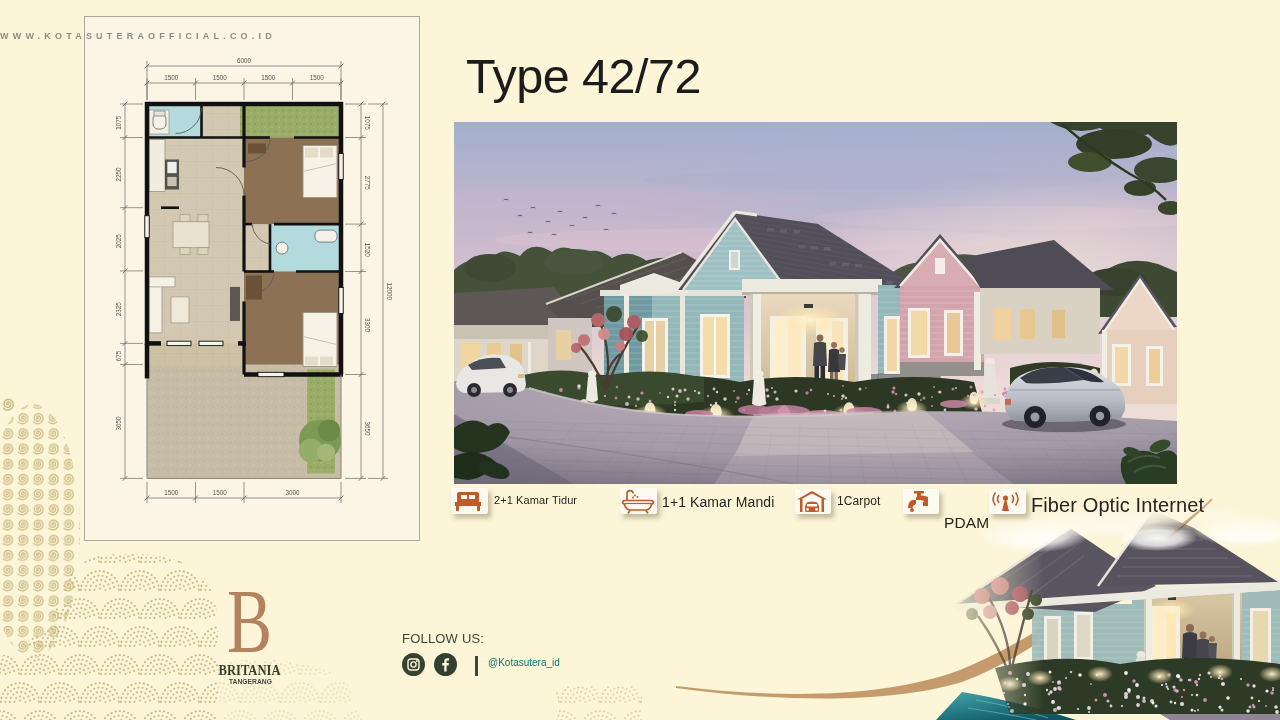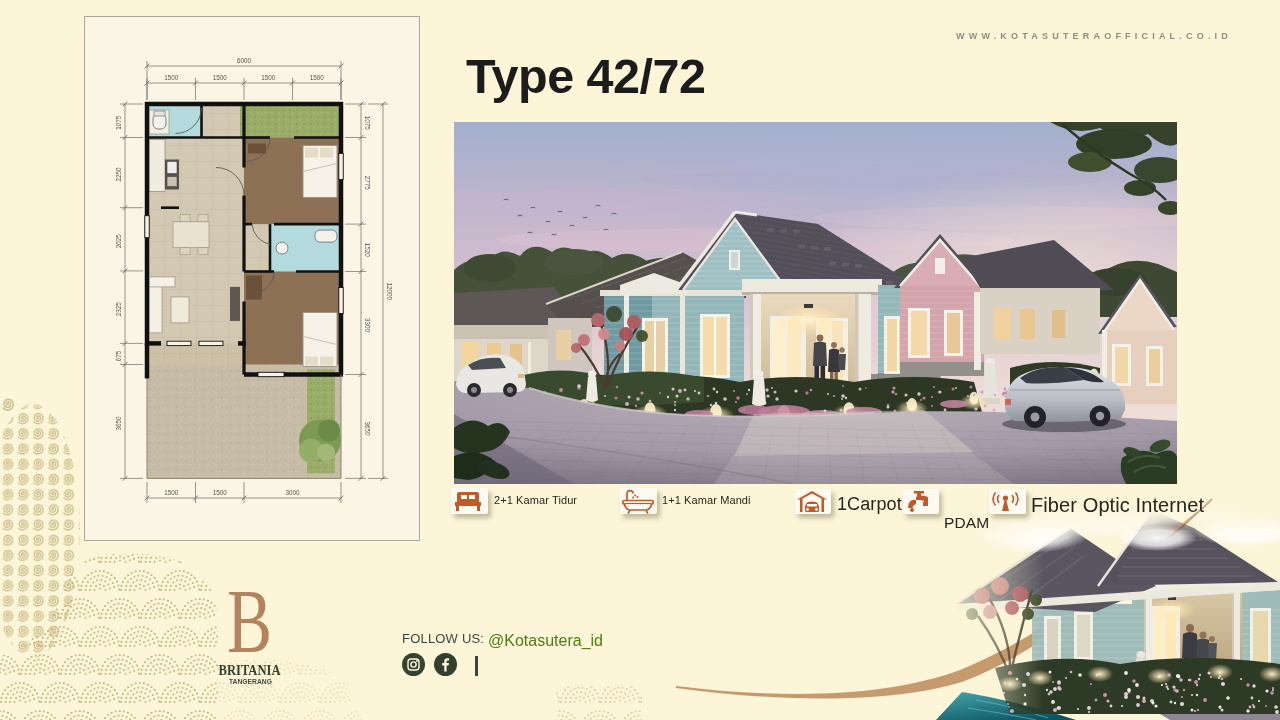--- a/index.html
+++ b/index.html
@@ -205,22 +205,22 @@
     <text x="280" y="232.8" font-size="6.3" fill="#55554e" text-anchor="middle" transform="rotate(90 280 232.8)">1520</text>
     <text x="280" y="308.0" font-size="6.3" fill="#55554e" text-anchor="middle" transform="rotate(90 280 308.0)">3300</text>
     <text x="280" y="411.45" font-size="6.3" fill="#55554e" text-anchor="middle" transform="rotate(90 280 411.45)">3650</text>
     <line x1="298" y1="87" x2="298" y2="461.4" stroke="#6b6b64" stroke-width="0.7"></line>
     <line x1="295.6" y1="89.4" x2="300.4" y2="84.6" stroke="#6b6b64" stroke-width="0.9"></line>
     <line x1="295.6" y1="463.79999999999995" x2="300.4" y2="459.0" stroke="#6b6b64" stroke-width="0.9"></line>
     <line x1="283" y1="87" x2="303" y2="87" stroke="#6b6b64" stroke-width="0.7"></line>
     <line x1="283" y1="461.4" x2="303" y2="461.4" stroke="#6b6b64" stroke-width="0.7"></line>
     <text x="302" y="274.2" font-size="6.3" fill="#55554e" text-anchor="middle" transform="rotate(90 302 274.2)">12000</text>
   </svg>
-<div style="position:absolute;left:466px;top:48px;font-size:48.5px;font-weight:bold;color:#1c1c1c;letter-spacing:-0.5px">Type 42/72</div>
-<div style="position:absolute;left:0px;top:31px;width:1232px;text-align:right;font-size:9px;letter-spacing:4.2px;color:#8e8c86;font-weight:bold">WWW.KOTASUTERAOFFICIAL.CO.ID</div>
+<div style="position:absolute;left:466px;top:48px;font-size:48.5px;font-weight:normal;color:#1c1c1c;letter-spacing:-0.5px">Type 42/72</div>
+<div style="position:absolute;left:0px;top:31px;width:1232px;text-align:left;font-size:9px;letter-spacing:4.2px;color:#8e8c86;font-weight:bold">WWW.KOTASUTERAOFFICIAL.CO.ID</div>
 <svg style="position:absolute;left:454px;top:122px" width="723" height="362" viewBox="0 0 723 362">
     <defs>
       <linearGradient id="sky" x1="0" y1="0" x2="0" y2="1">
         <stop offset="0" stop-color="#a2afcd"></stop>
         <stop offset="0.28" stop-color="#c6b7cc"></stop>
         <stop offset="0.5" stop-color="#d9c4d1"></stop>
         <stop offset="0.72" stop-color="#ecdad6"></stop>
         <stop offset="1" stop-color="#f3e4da"></stop>
       </linearGradient>
       <radialGradient id="pav" cx="0.52" cy="0.1" r="1.1">
@@ -963,31 +963,31 @@
       <g fill="none" stroke="#c05a28" stroke-width="1.7">
 <path d="M4.5,12.5 h27 a1.5,1.5 0 0 1 0,3.5 q-0.5,4.5 -5,6 h-17 q-4.5,-1.5 -5,-6 a1.5,1.5 0 0 1 0,-3.5 z"></path>
 <path d="M7,12 v-6.5 q0,-2.8 3,-2.8 q3,0 3,2.8"></path>
 <path d="M10,22.5 l-2,3 M26,22.5 l2,3"></path>
 <path d="M5,15.5 h26" stroke-width="1.2"></path>
 </g>
       <circle cx="15" cy="7.5" r="1" fill="#c05a28"></circle>
       <circle cx="17.5" cy="9" r="1" fill="#c05a28"></circle>
       <circle cx="13" cy="9.5" r="1" fill="#c05a28"></circle>
     </svg></div>
-<div style="position:absolute;left:662px;top:494px;font-size:11px;color:#262620;letter-spacing:0.1px">1+1 Kamar Mandi</div>
+<div style="position:absolute;left:662px;top:494px;font-size:14px;color:#262620;letter-spacing:0.1px">1+1 Kamar Mandi</div>
 <div style="position:absolute;left:795px;top:489px;width:36px;height:25px;background:#fdfbf1;box-shadow:3px 4px 5px rgba(120,110,80,0.45);border-radius:2px"><svg width="34" height="25" viewBox="0 0 34 25">
       <g fill="#c05a28">
 <path d="M17,2 L32,10.5 L29,10.5 L29,23 L26.5,23 L26.5,9.5 L17,4.5 L7.5,9.5 L7.5,23 L5,23 L5,10.5 L2,10.5 Z"></path>
 <path d="M10,18 q1,-4.5 3,-5 q4,-1 8,0 q2,0.5 3,5 l0,3.5 q0,1.5 -1.5,1.5 l-11,0 q-1.5,0 -1.5,-1.5 z"></path>
 <rect x="12" y="15" width="10" height="2.5" fill="#fdfbf1"></rect>
 </g>
       <circle cx="12.5" cy="20.5" r="1.4" fill="#fdfbf1"></circle>
       <circle cx="21.5" cy="20.5" r="1.4" fill="#fdfbf1"></circle>
     </svg></div>
-<div style="position:absolute;left:837px;top:494px;font-size:18px;color:#262620;letter-spacing:0.1px">1Carpot</div>
+<div style="position:absolute;left:837px;top:494px;font-size:12px;color:#262620;letter-spacing:0.1px">1Carpot</div>
 <div style="position:absolute;left:903px;top:489px;width:36px;height:25px;background:#fdfbf1;box-shadow:3px 4px 5px rgba(120,110,80,0.45);border-radius:2px"><svg width="33" height="25" viewBox="0 0 33 25">
       <g fill="#c05a28">
 <path d="M13,8 q6,-3 12,0 l0,5 -4,0 q0,-2 -4,-2 l-4,0 z"></path>
 <rect x="14" y="3" width="4" height="6"></rect>
         <rect x="11" y="2" width="10" height="2.5"></rect>
 <path d="M9,11 l4,0 0,4 q-3,1 -4,4 l-4,0 q0,-6 4,-8 z"></path>
 <rect x="20" y="13" width="5" height="4"></rect>
 <path d="M7,21 q1.5,-3 2,-3 q0.5,0 2,3 q0,2 -2,2 q-2,0 -2,-2 z"></path>
 </g>
     </svg></div>
@@ -1012,12 +1012,12 @@
       <circle cx="11.5" cy="11.5" r="11.5" fill="#36432f"></circle>
       <rect x="6" y="6" width="11" height="11" rx="3" fill="none" stroke="#fcf6dc" stroke-width="1.4"></rect>
       <circle cx="11.5" cy="11.5" r="2.6" fill="none" stroke="#fcf6dc" stroke-width="1.4"></circle>
       <circle cx="14.9" cy="8" r="0.9" fill="#fcf6dc"></circle>
     </svg></div>
 <div style="position:absolute;left:434px;top:653px"><svg width="23" height="23" viewBox="0 0 23 23">
       <circle cx="11.5" cy="11.5" r="11.5" fill="#33402f"></circle>
       <path d="M12.6,18.5 v-6 h2 l0.35,-2.4 h-2.35 v-1.5 q0,-1.1 1.2,-1.1 h1.25 V5.3 q-0.8,-0.12 -1.8,-0.12 q-3,0 -3,3.1 v1.8 h-2.1 v2.4 h2.1 v6 z" fill="#fcf6dc"></path>
     </svg></div>
 <div style="position:absolute;left:475px;top:656px;width:2.5px;height:20px;background:#3c463c"></div>
-<div style="position:absolute;left:488px;top:632px;font-size:16px;color:#4d7c0f">@Kotasutera_id</div>
+<div style="position:absolute;left:488px;top:657px;font-size:10px;color:#0f766e">@Kotasutera_id</div>
 </body></html>

